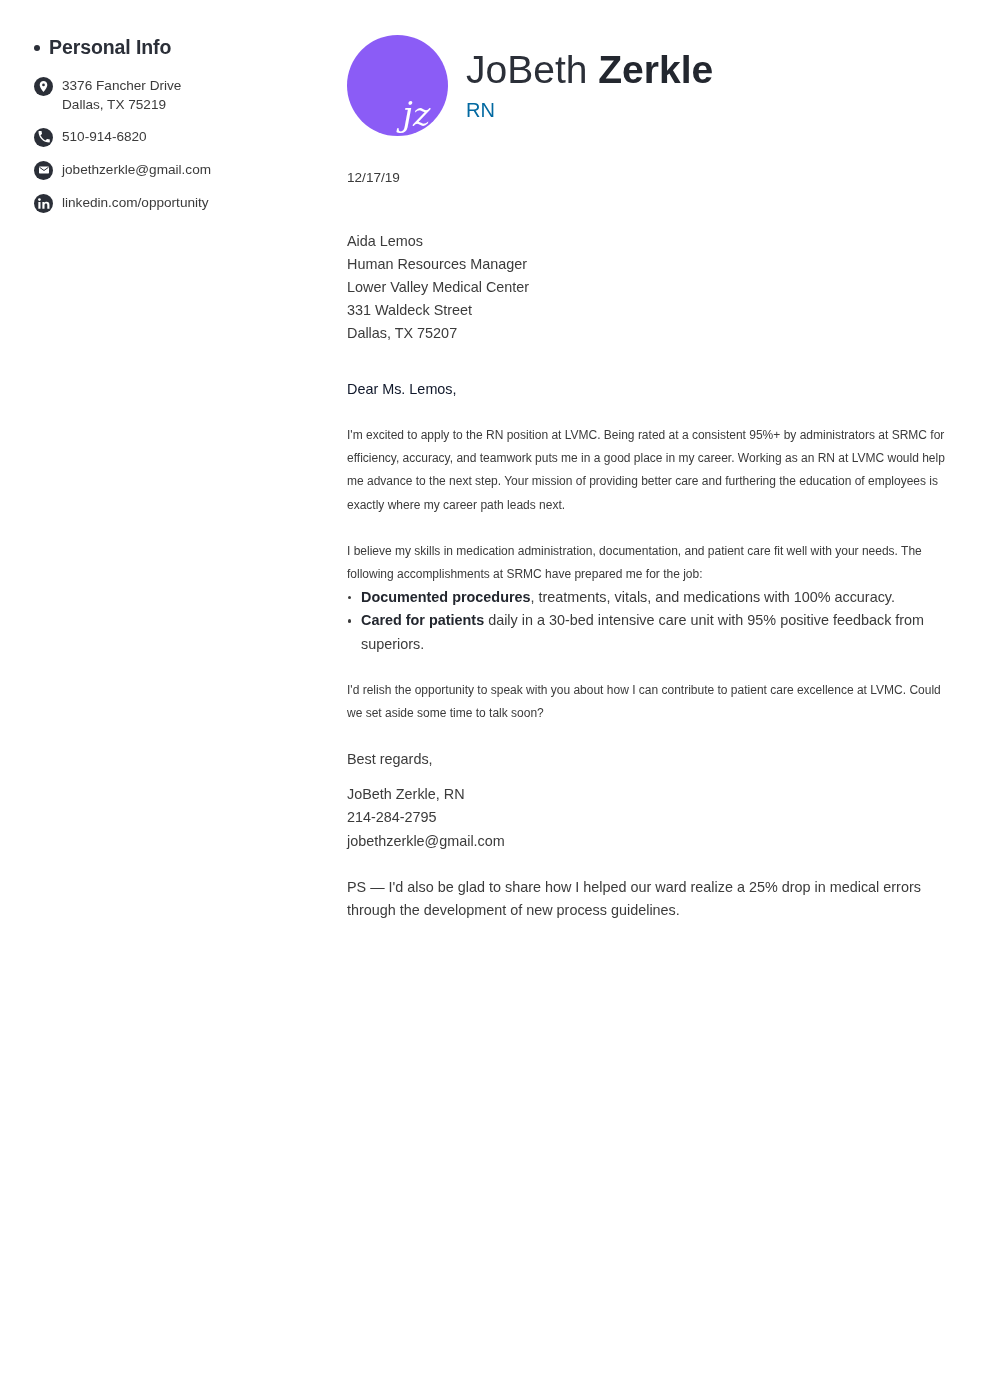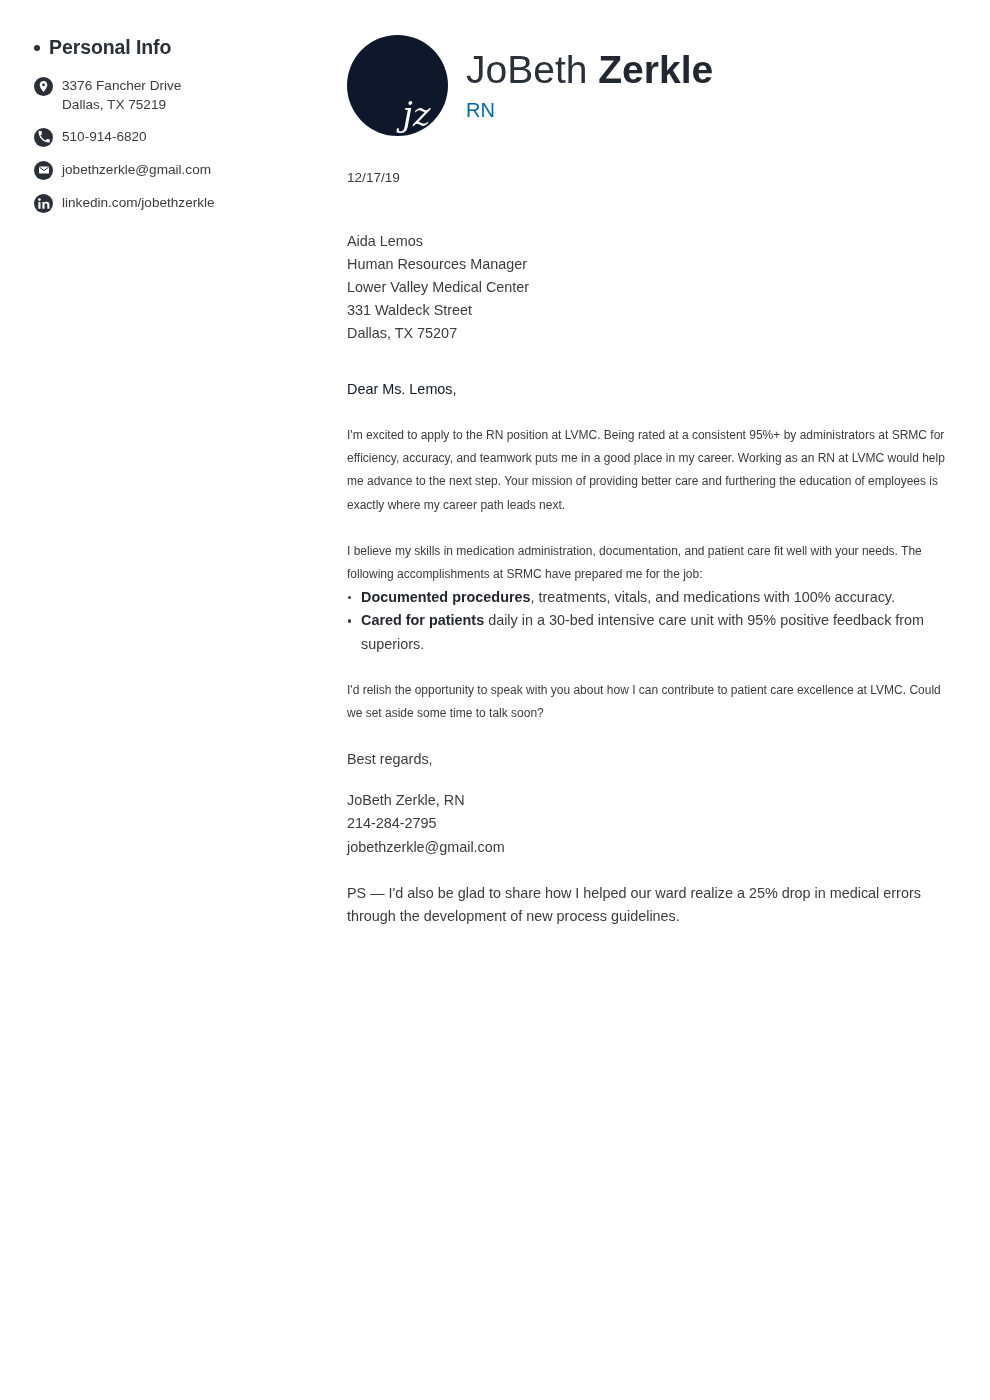--- a/index.html
+++ b/index.html
@@ -90,21 +90,21 @@
   .letter-header {
     display: flex;
     align-items: flex-start;
     gap: 18px;
   }
   .avatar {
     flex: 0 0 101px;
     width: 101px;
     height: 101px;
     border-radius: 50%;
-    background: #0f172a;
+    background: #8b5cf6;
     position: relative;
     overflow: hidden;
   }
   .avatar-initials {
     position: absolute;
     right: 17px;
     bottom: 5px;
     font-family: "DejaVu Serif", serif;
     font-style: italic;
     font-size: 33px;
@@ -180,21 +180,21 @@
     background: #3b3b3b;
   }
   .bullets b { color: #23272f; font-weight: bold; }
   .signoff {
     margin-top: 23px;
     font-size: 14.4px;
     line-height: 23px;
     color: #3b3b3b;
   }
   .signature {
-    margin-top: 18px;
+    margin-top: 12px;
     font-size: 14.4px;
     line-height: 23.2px;
     color: #3b3b3b;
   }
   .postscript {
     margin-top: 23px;
     font-size: 14.4px;
     line-height: 23.2px;
     color: #3b3b3b;
     max-width: 610px;
@@ -245,21 +245,21 @@
       </li>
 
       <li class="contact-item">
         <span class="contact-icon">
           <svg width="13" height="13" viewBox="0 0 24 24" fill="#ffffff">
             <rect x="2.5" y="9" width="4" height="12.5" rx="0.4"></rect>
             <circle cx="4.5" cy="4.8" r="2.5"></circle>
             <path d="M10 9h3.8v1.8c.6-1.1 2-2.1 4-2.1 3.4 0 5.2 2.1 5.2 6v6.8h-4V15c0-1.9-.7-3.1-2.4-3.1-1.4 0-2.2 1-2.6 1.9-.1.3-.1.8-.1 1.2v6.5h-4V9z"></path>
           </svg>
         </span>
-        <span class="contact-text">linkedin.com/jobethzerkle</span>
+        <span class="contact-text">linkedin.com/opportunity</span>
       </li>
 
     </ul>
   </aside>
 
   <main class="letter">
 
     <div class="letter-header">
       <div class="avatar">
         <span class="avatar-initials">jz</span>

